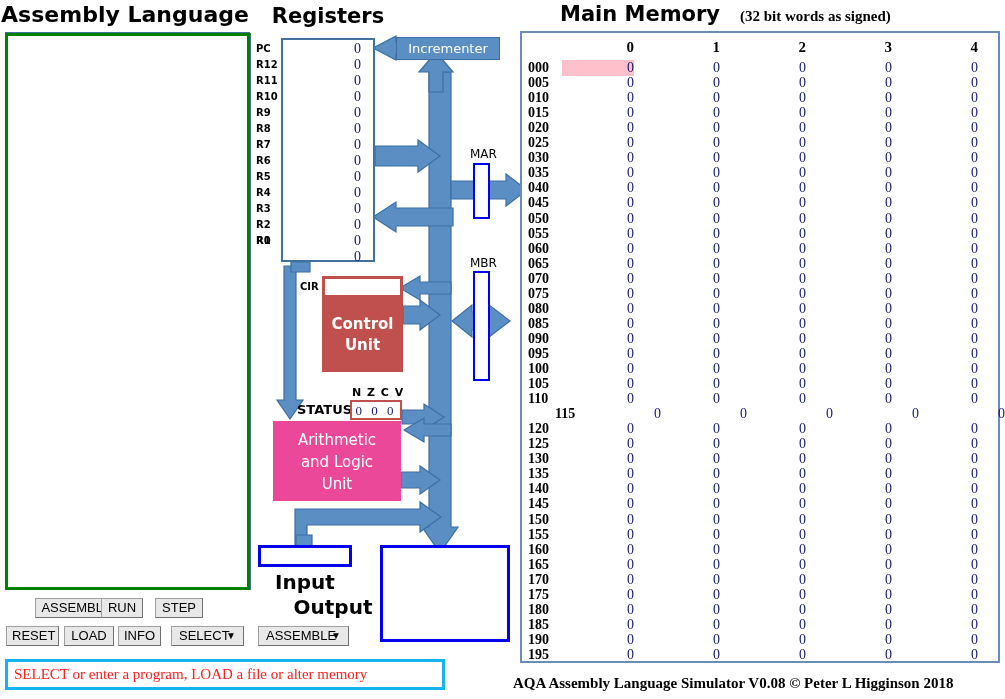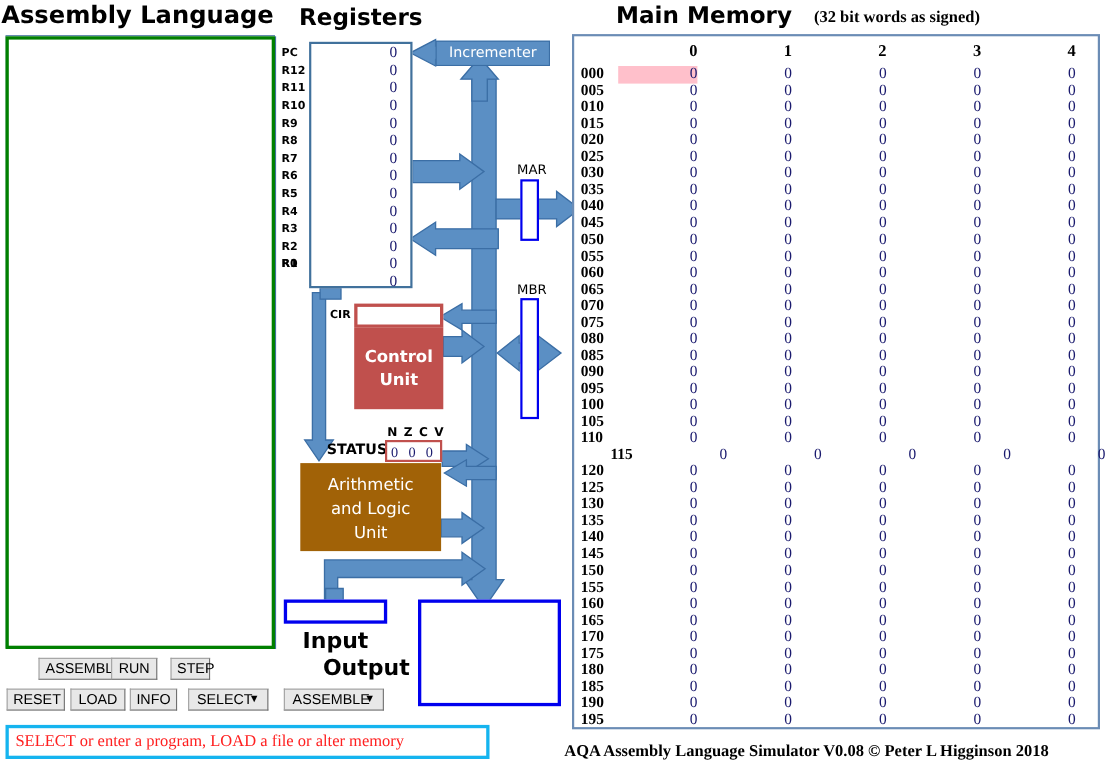--- a/index.html
+++ b/index.html
@@ -146,21 +146,21 @@
     position: absolute; left: 350px; top: 400px; width: 52px; height: 20px;
     background: #fff; border: 2px solid #c0504d;
     font-family: "Liberation Serif", serif;
     font-size: 13px; color: #1a1a6e;
     text-align: center; line-height: 17px; letter-spacing: 3px;
   }
 
   
   #alu {
     position: absolute; left: 273px; top: 421px; width: 128px; height: 80px;
-    background: #a16207;
+    background: #ec4899;
     color: #fff;
     font-family: "DejaVu Sans", sans-serif;
     font-size: 15px;
     text-align: center;
     padding-top: 8px;
     line-height: 22px;
   }
 
   
   #mar-box { position: absolute; left: 473px; top: 163px; width: 17px; height: 56px; background:#fff; border: 2px solid #0000ee; }
@@ -333,21 +333,21 @@
   <div class="cpu-lbl light" id="mbr-label">MBR</div>
   <div id="mbr-box"></div>
 
   <input id="input-box" type="text" value="" style="">
   <div id="input-label">Input</div>
   <div id="output-box"></div>
   <div id="output-label">Output</div>
 
   <div class="btn" style="left:6px;  top:598px; width:83px;margin-left:29px;">ASSEMBLE</div>
   <div class="btn" style="left:101px;top:598px; width:42px;">RUN</div>
-  <div class="btn" style="left:155px;top:598px; width:36px;">STEP</div>
+  <div class="btn" style="left:155px;top:598px; width:48px;">STEP</div>
 
   <div class="btn" style="left:6px;  top:626px; width:53px;">RESET</div>
   <div class="btn" style="left:64px; top:626px; width:50px;">LOAD</div>
   <div class="btn" style="left:118px;top:626px; width:43px;">INFO</div>
 
   <div class="btn dd" style="left:171px;top:626px; width:73px;">
     <span>SELECT</span>
     <span class="caret">▼</span>
   </div>
   <div class="btn dd" style="left:258px;top:626px; width:91px;">

